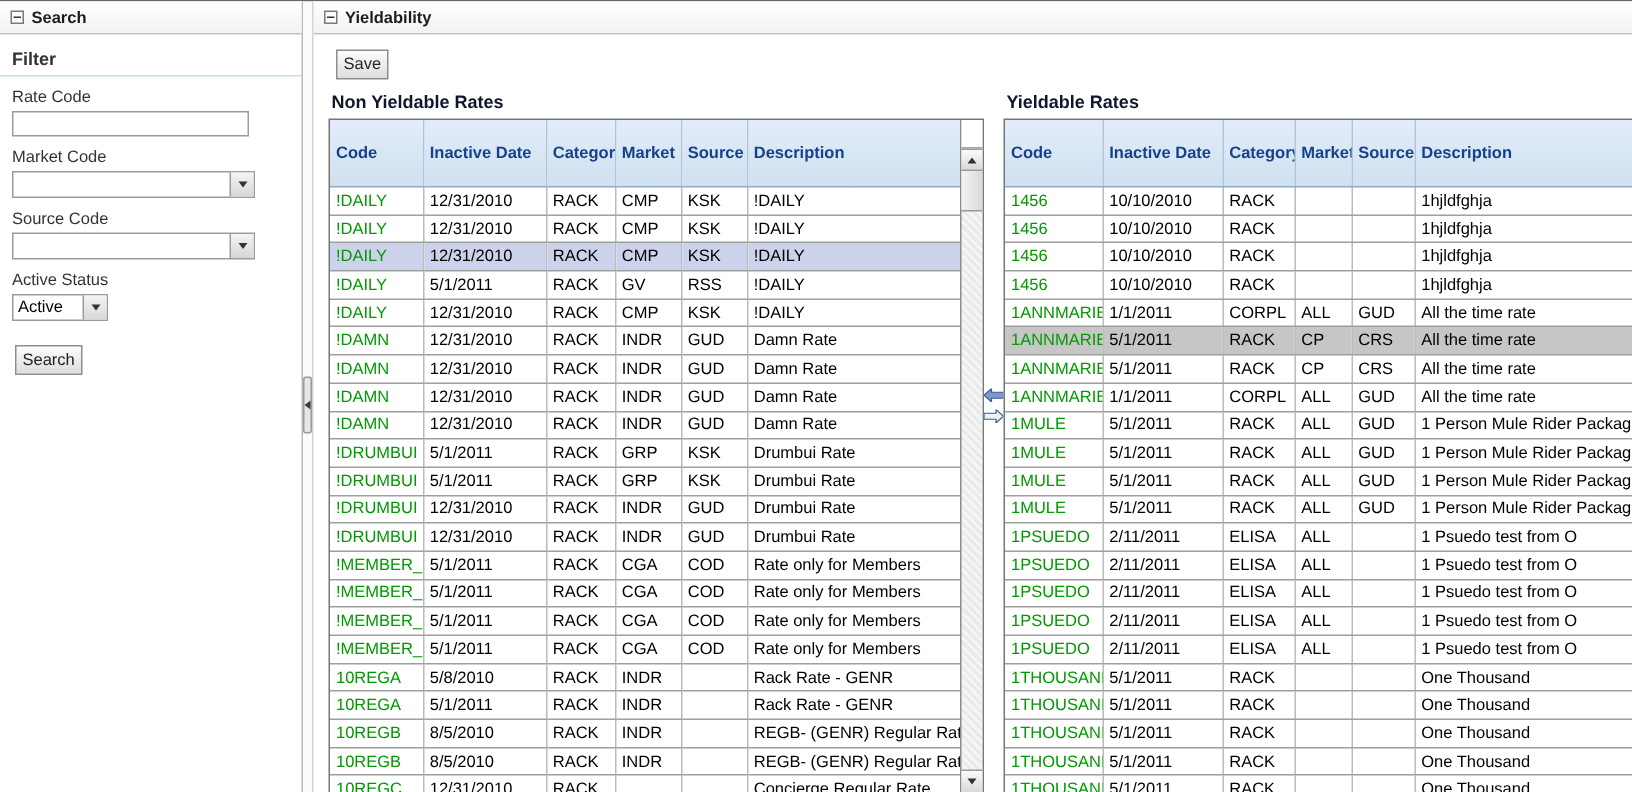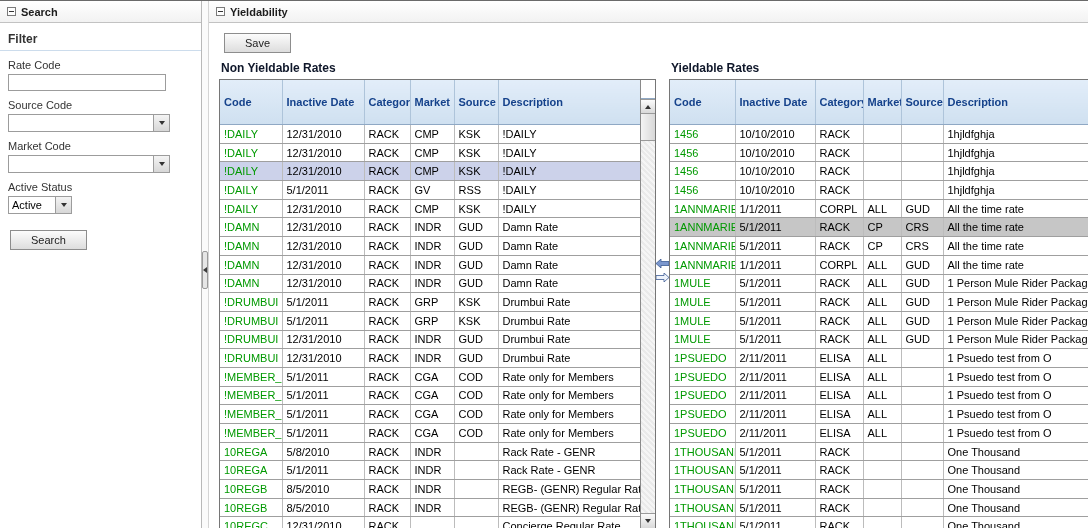--- a/index.html
+++ b/index.html
@@ -23,21 +23,21 @@
   .field .flabel { display:block; color:#333; margin-bottom:3px; }
   .text-input { width:158px; height:17px; border:1px solid #9c9c9c; background:#fff;
     font:11px "Liberation Sans", sans-serif; padding:1px 3px; }
   .combo { display:flex; width:162px; height:18px; border:1px solid #9c9c9c; background:#fff; }
   .combo.small { width:64px; }
   .combo .val { flex:1; padding:2px 3px; overflow:hidden; white-space:nowrap; }
   .combo .drop { width:16px; flex:none; background:linear-gradient(#f4f4f4,#d7d7d7);
     border-left:1px solid #9c9c9c; display:flex; align-items:center; justify-content:center; }
   .tri-down { width:0; height:0; border-left:3px solid transparent;
     border-right:3px solid transparent; border-top:4px solid #333; }
-  .btn { font:11px "Liberation Sans", sans-serif; color:#222; padding:3px 20px;
+  .btn { font:11px "Liberation Sans", sans-serif; color:#222; padding:3px 4px;
     border:1px solid #8d8d8d; background:linear-gradient(#fcfcfc,#dddddd); cursor:default; }
   .search-btn { margin:16px 0 0 10px; align-self:flex-start; }
 
   
   .splitter { width:7px; flex:none; background:#fbfbfb; border-right:1px solid #d5d5d5;
     position:relative; }
   .splitter-handle { position:absolute; top:250px; left:0; width:6px; height:38px;
     background:#e6e6e6; border:1px solid #9a9a9a; border-radius:2px;
     display:flex; align-items:center; justify-content:center; }
   .tri-left { width:0; height:0; border-top:3px solid transparent;
@@ -99,31 +99,31 @@
     </div>
     <div class="filter-heading">Filter</div>
 
     <div class="field">
       <span class="flabel">Rate Code</span>
       <input class="text-input" type="text" value="" style="">
     </div>
 
 
     <div class="field">
-      <span class="flabel">Source Code</span>
+      <span class="flabel">Market Code</span>
       <div class="combo">
         <span class="val"></span>
         <span class="drop">
             <span class="tri-down"></span>
           </span>
       </div>
     </div>
 
     <div class="field">
-      <span class="flabel">Market Code</span>
+      <span class="flabel">Source Code</span>
       <div class="combo">
         <span class="val"></span>
         <span class="drop">
             <span class="tri-down"></span>
           </span>
       </div>
     </div>
 
     <div class="field">
       <span class="flabel">Active Status</span>

